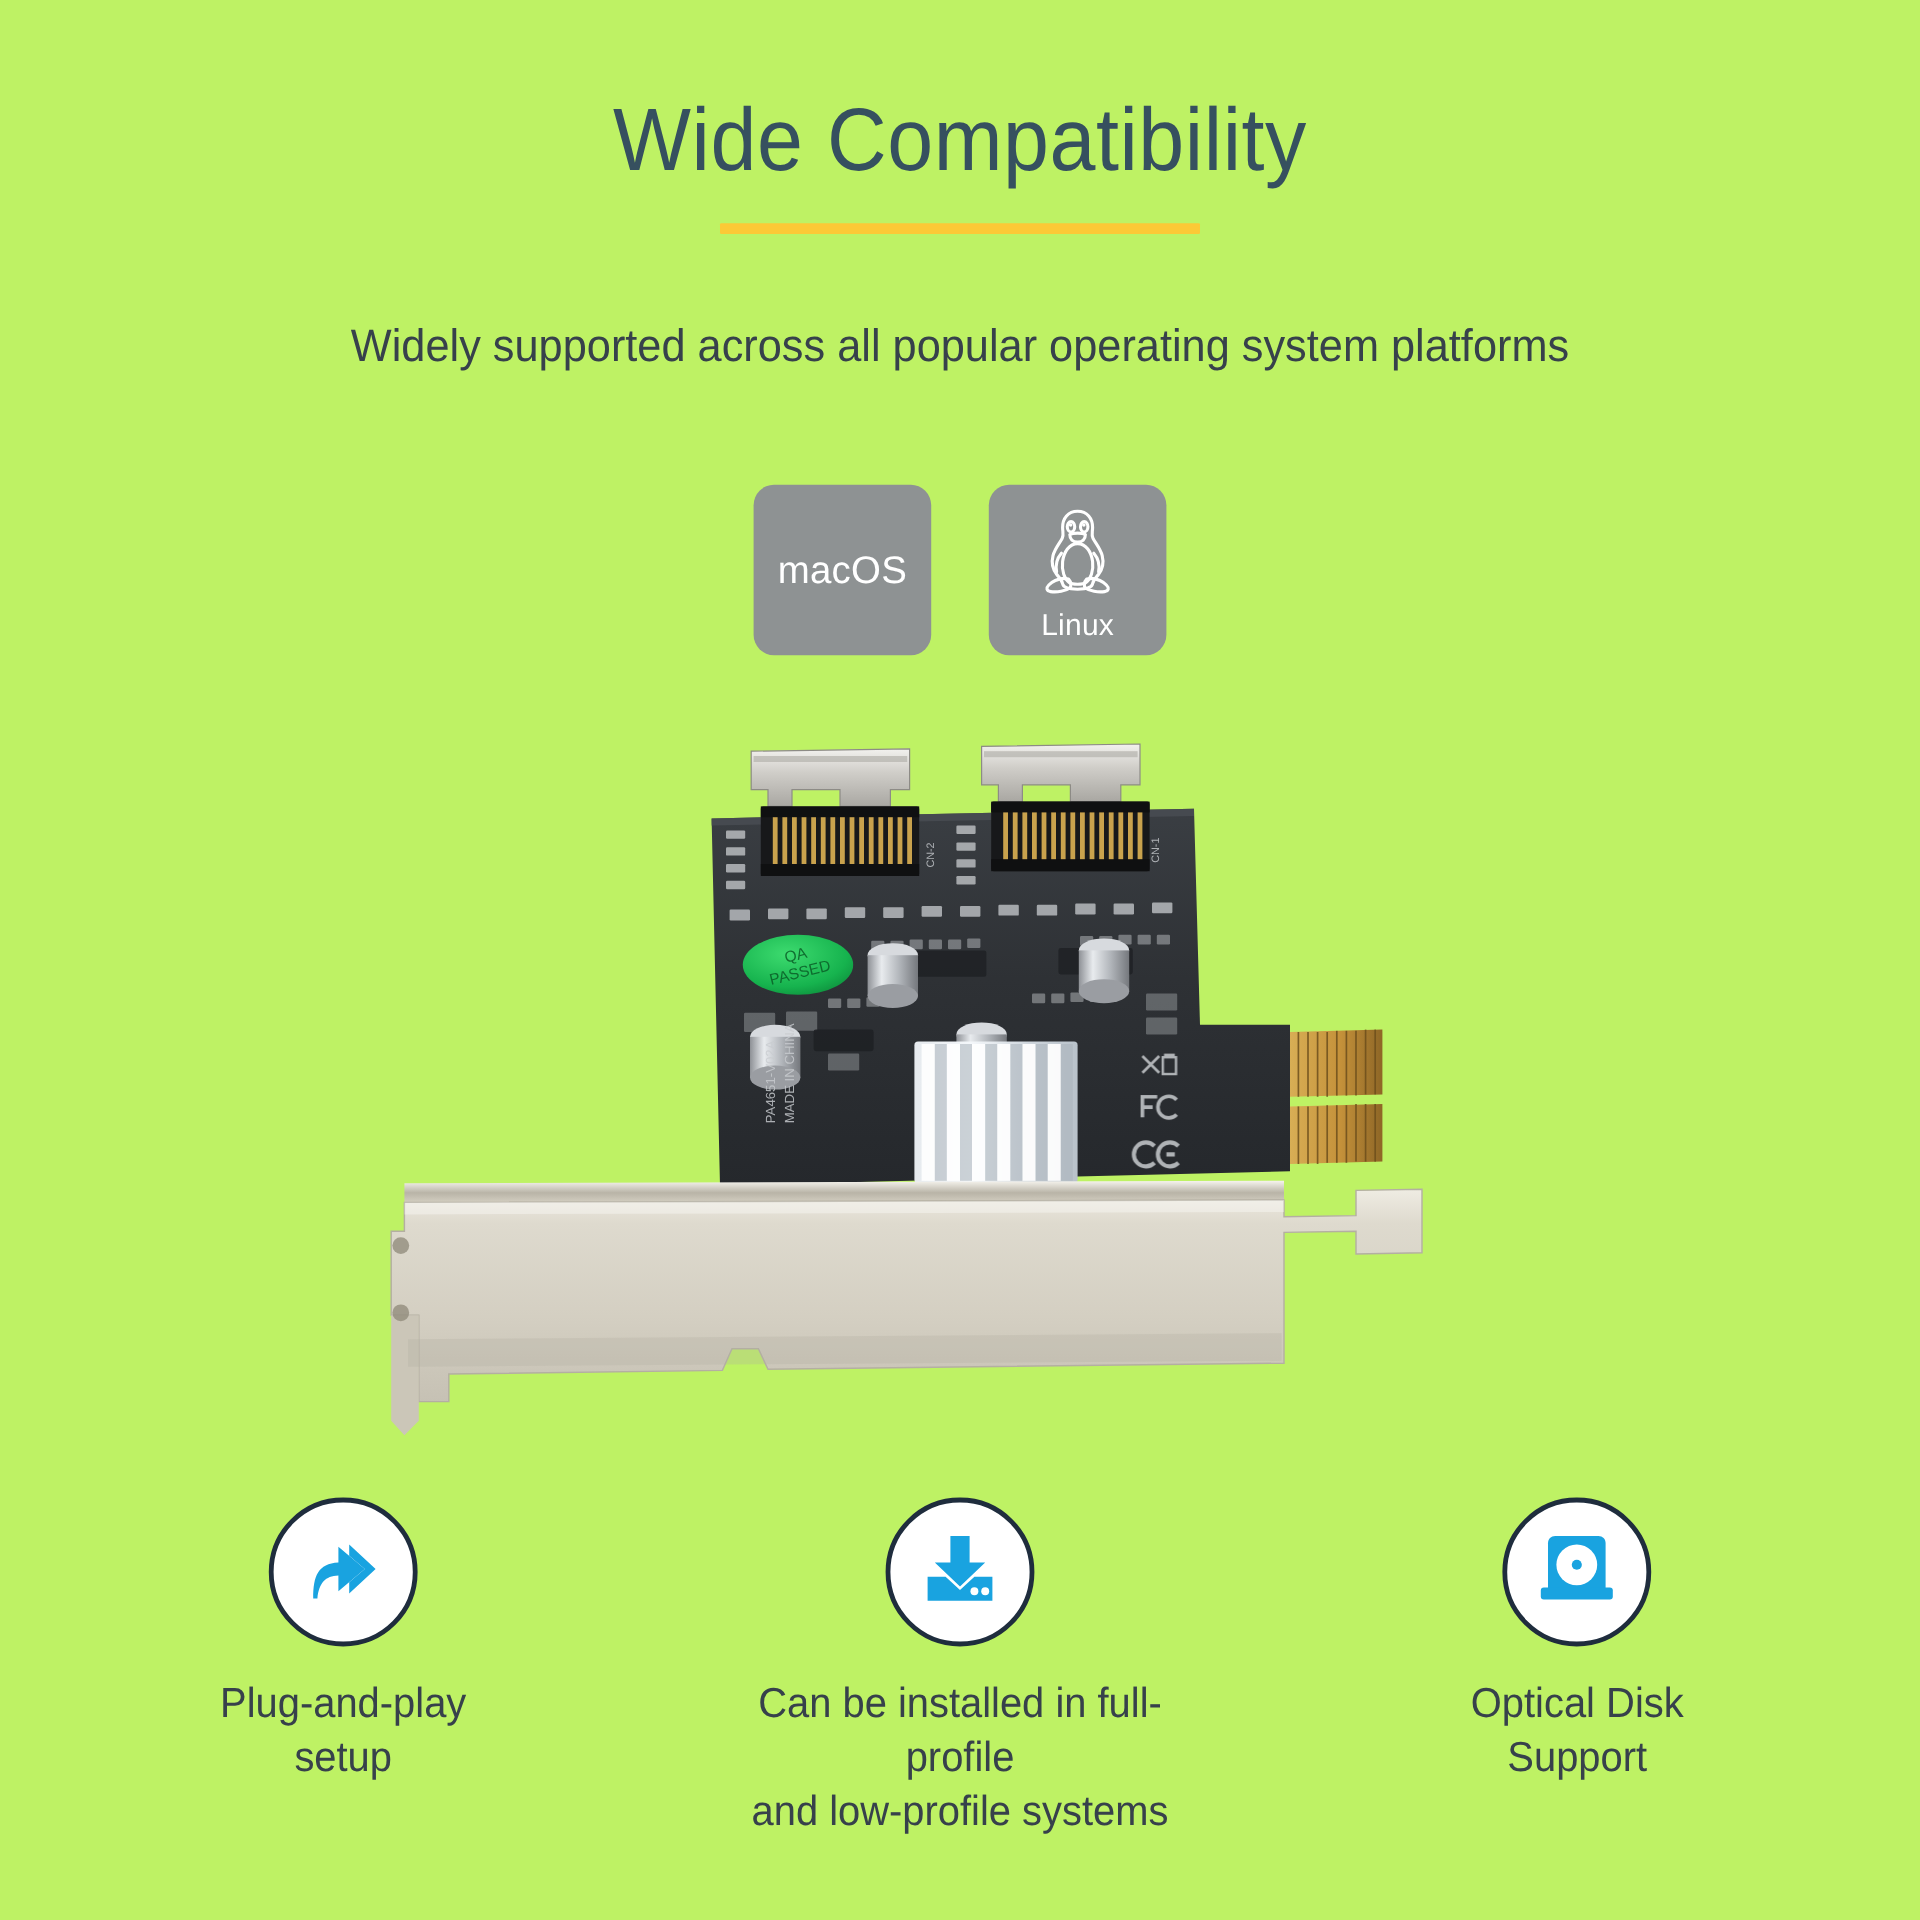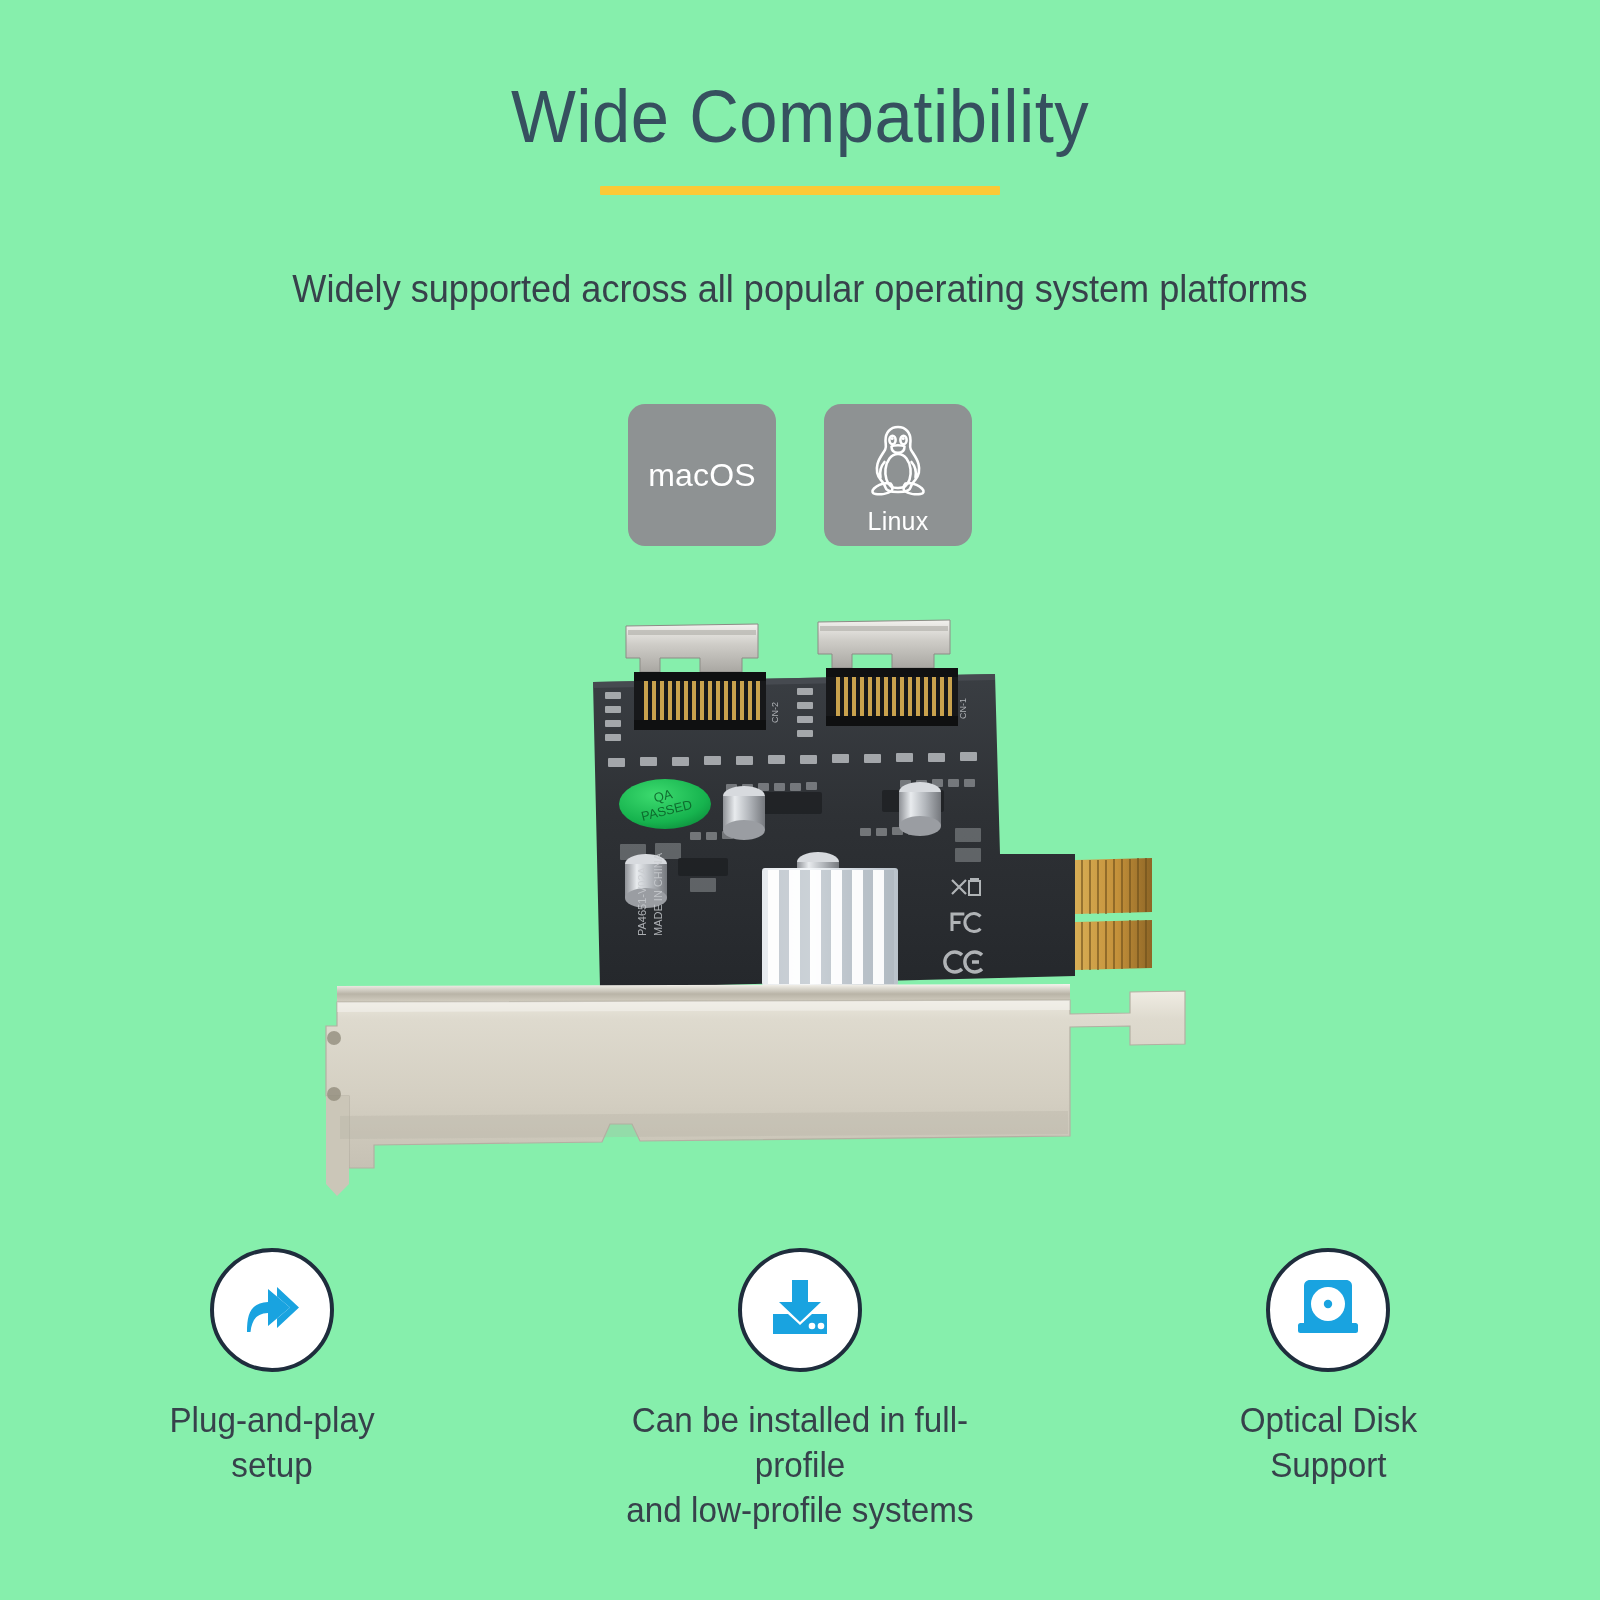--- a/index.html
+++ b/index.html
@@ -2,21 +2,21 @@
 <html><head>
 <meta charset="utf-8">
 <style>
   * { box-sizing: border-box; margin: 0; padding: 0; }
   html, body {
     width: 1600px; height: 1600px;
     background: #ffffff;
     font-family: "Liberation Sans", sans-serif;
     overflow: hidden;
   }
-  .page { position: relative; width: 1600px; height: 1600px; background: #86efac; }
+  .page { position: relative; width: 1600px; height: 1600px; background: #bef264; }
 
   
   .header { position: absolute; top: 78px; left: 0; width: 1600px; text-align: center; }
   .title {
     font-size: 74px; font-weight: 400; color: #36505f;
     letter-spacing: 0.5px; line-height: 1.05;
     font-family: "Liberation Sans", sans-serif;
     transform: scaleX(0.93); transform-origin: center;
   }
   .title-rule {
@@ -51,21 +51,21 @@
   .os-label.big { font-size: 32px; }
 
   
   .product { position: absolute; top: 596px; left: 0; width: 1600px; height: 620px; }
   .product svg { display: block; }
 
   
   .features {
     position: absolute; top: 1248px; left: 0; width: 1600px;
     display: flex; justify-content: space-between;
-    padding: 0 52px;
+    padding: 0 66px;
   }
   .feature { width: 440px; display: flex; flex-direction: column; align-items: center; }
   .feature-circle {
     width: 124px; height: 124px; border-radius: 50%;
     border: 4px solid #1f2d3d; background: #fff;
     display: flex; align-items: center; justify-content: center;
     margin-bottom: 26px;
   }
   .feature-text {
     font-size: 35px; color: #37414b; text-align: center; line-height: 1.28;

